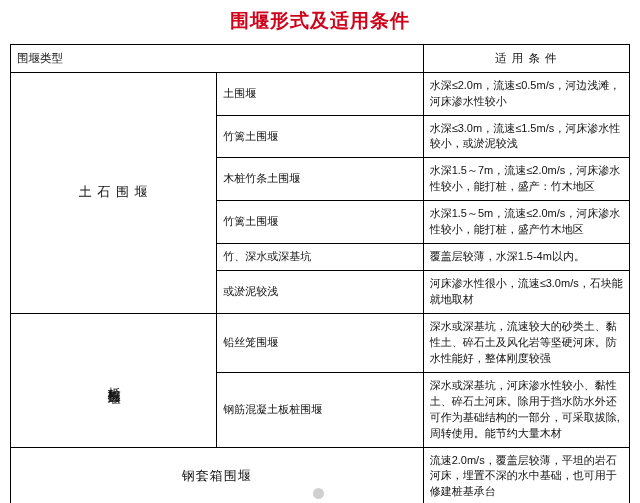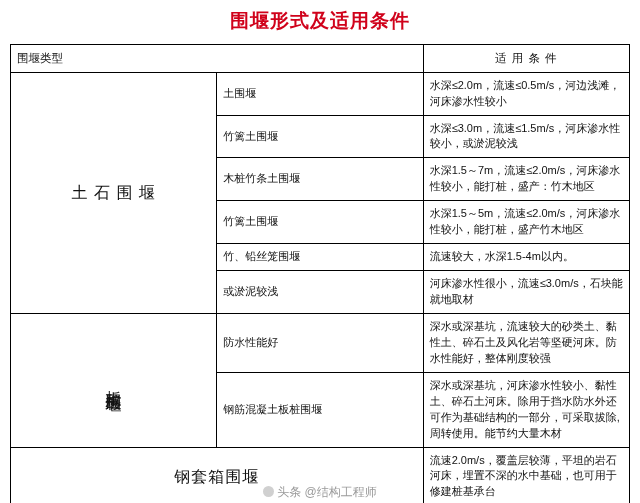--- a/index.html
+++ b/index.html
@@ -52,21 +52,21 @@
   }
   th.hdr-cond {
     text-align: center;
     padding-left: 8px;
     font-size: 11.5px;
     letter-spacing: 1px;
   }
   td.cat {
     text-align: center;
     width: 88px;
-    font-size: 16px;
+    font-size: 13px;
     letter-spacing: 1px;
   }
   td.sub {
     text-align: left;
     width: 72px;
     font-size: 11px;
   }
   td.desc {
     text-align: left;
     font-size: 11px;
@@ -125,45 +125,45 @@
       </tr>
       <tr>
         <td class="sub">木桩竹条土围堰</td>
         <td class="desc">水深1.5～7m，流速≤2.0m/s，河床渗水性较小，能打桩，盛产：竹木地区</td>
       </tr>
       <tr>
         <td class="sub">竹篱土围堰</td>
         <td class="desc">水深1.5～5m，流速≤2.0m/s，河床渗水性较小，能打桩，盛产竹木地区</td>
       </tr>
       <tr>
-        <td class="sub">竹、铅丝笼围堰</td>
-        <td class="desc">流速较大，水深1.5-4m以内。</td>
+        <td class="sub">竹、深水或深基坑</td>
+        <td class="desc">覆盖层较薄，水深1.5-4m以内。</td>
       </tr>
       <tr>
         <td class="sub">或淤泥较浅</td>
         <td class="desc">河床渗水性很小，流速≤3.0m/s，石块能就地取材</td>
       </tr>
 
       <tr>
         <td class="cat" rowspan="2">
           <span class="vert">板桩围堰</span>
         </td>
-        <td class="sub">防水性能好</td>
+        <td class="sub">铅丝笼围堰</td>
         <td class="desc">深水或深基坑，流速较大的砂类土、黏性土、碎石土及风化岩等坚硬河床。防水性能好，整体刚度较强</td>
       </tr>
       <tr>
         <td class="sub">钢筋混凝土板桩围堰</td>
         <td class="desc">深水或深基坑，河床渗水性较小、黏性土、碎石土河床。除用于挡水防水外还可作为基础结构的一部分，可采取拔除,周转使用。能节约大量木材</td>
       </tr>
 
       <tr>
         <td class="cat" colspan="2">钢套箱围堰</td>
         <td class="desc">流速2.0m/s，覆盖层较薄，平坦的岩石河床，埋置不深的水中基础，也可用于修建桩基承台</td>
       </tr>
 
     </tbody>
   </table>
 
   <div class="watermark">
-    <span class="wm-logo"></span><span>头条 @结构工程师</span>
+    <span class="wm-logo"></span>
   </div>
 
 </div>
 
 </body></html>

